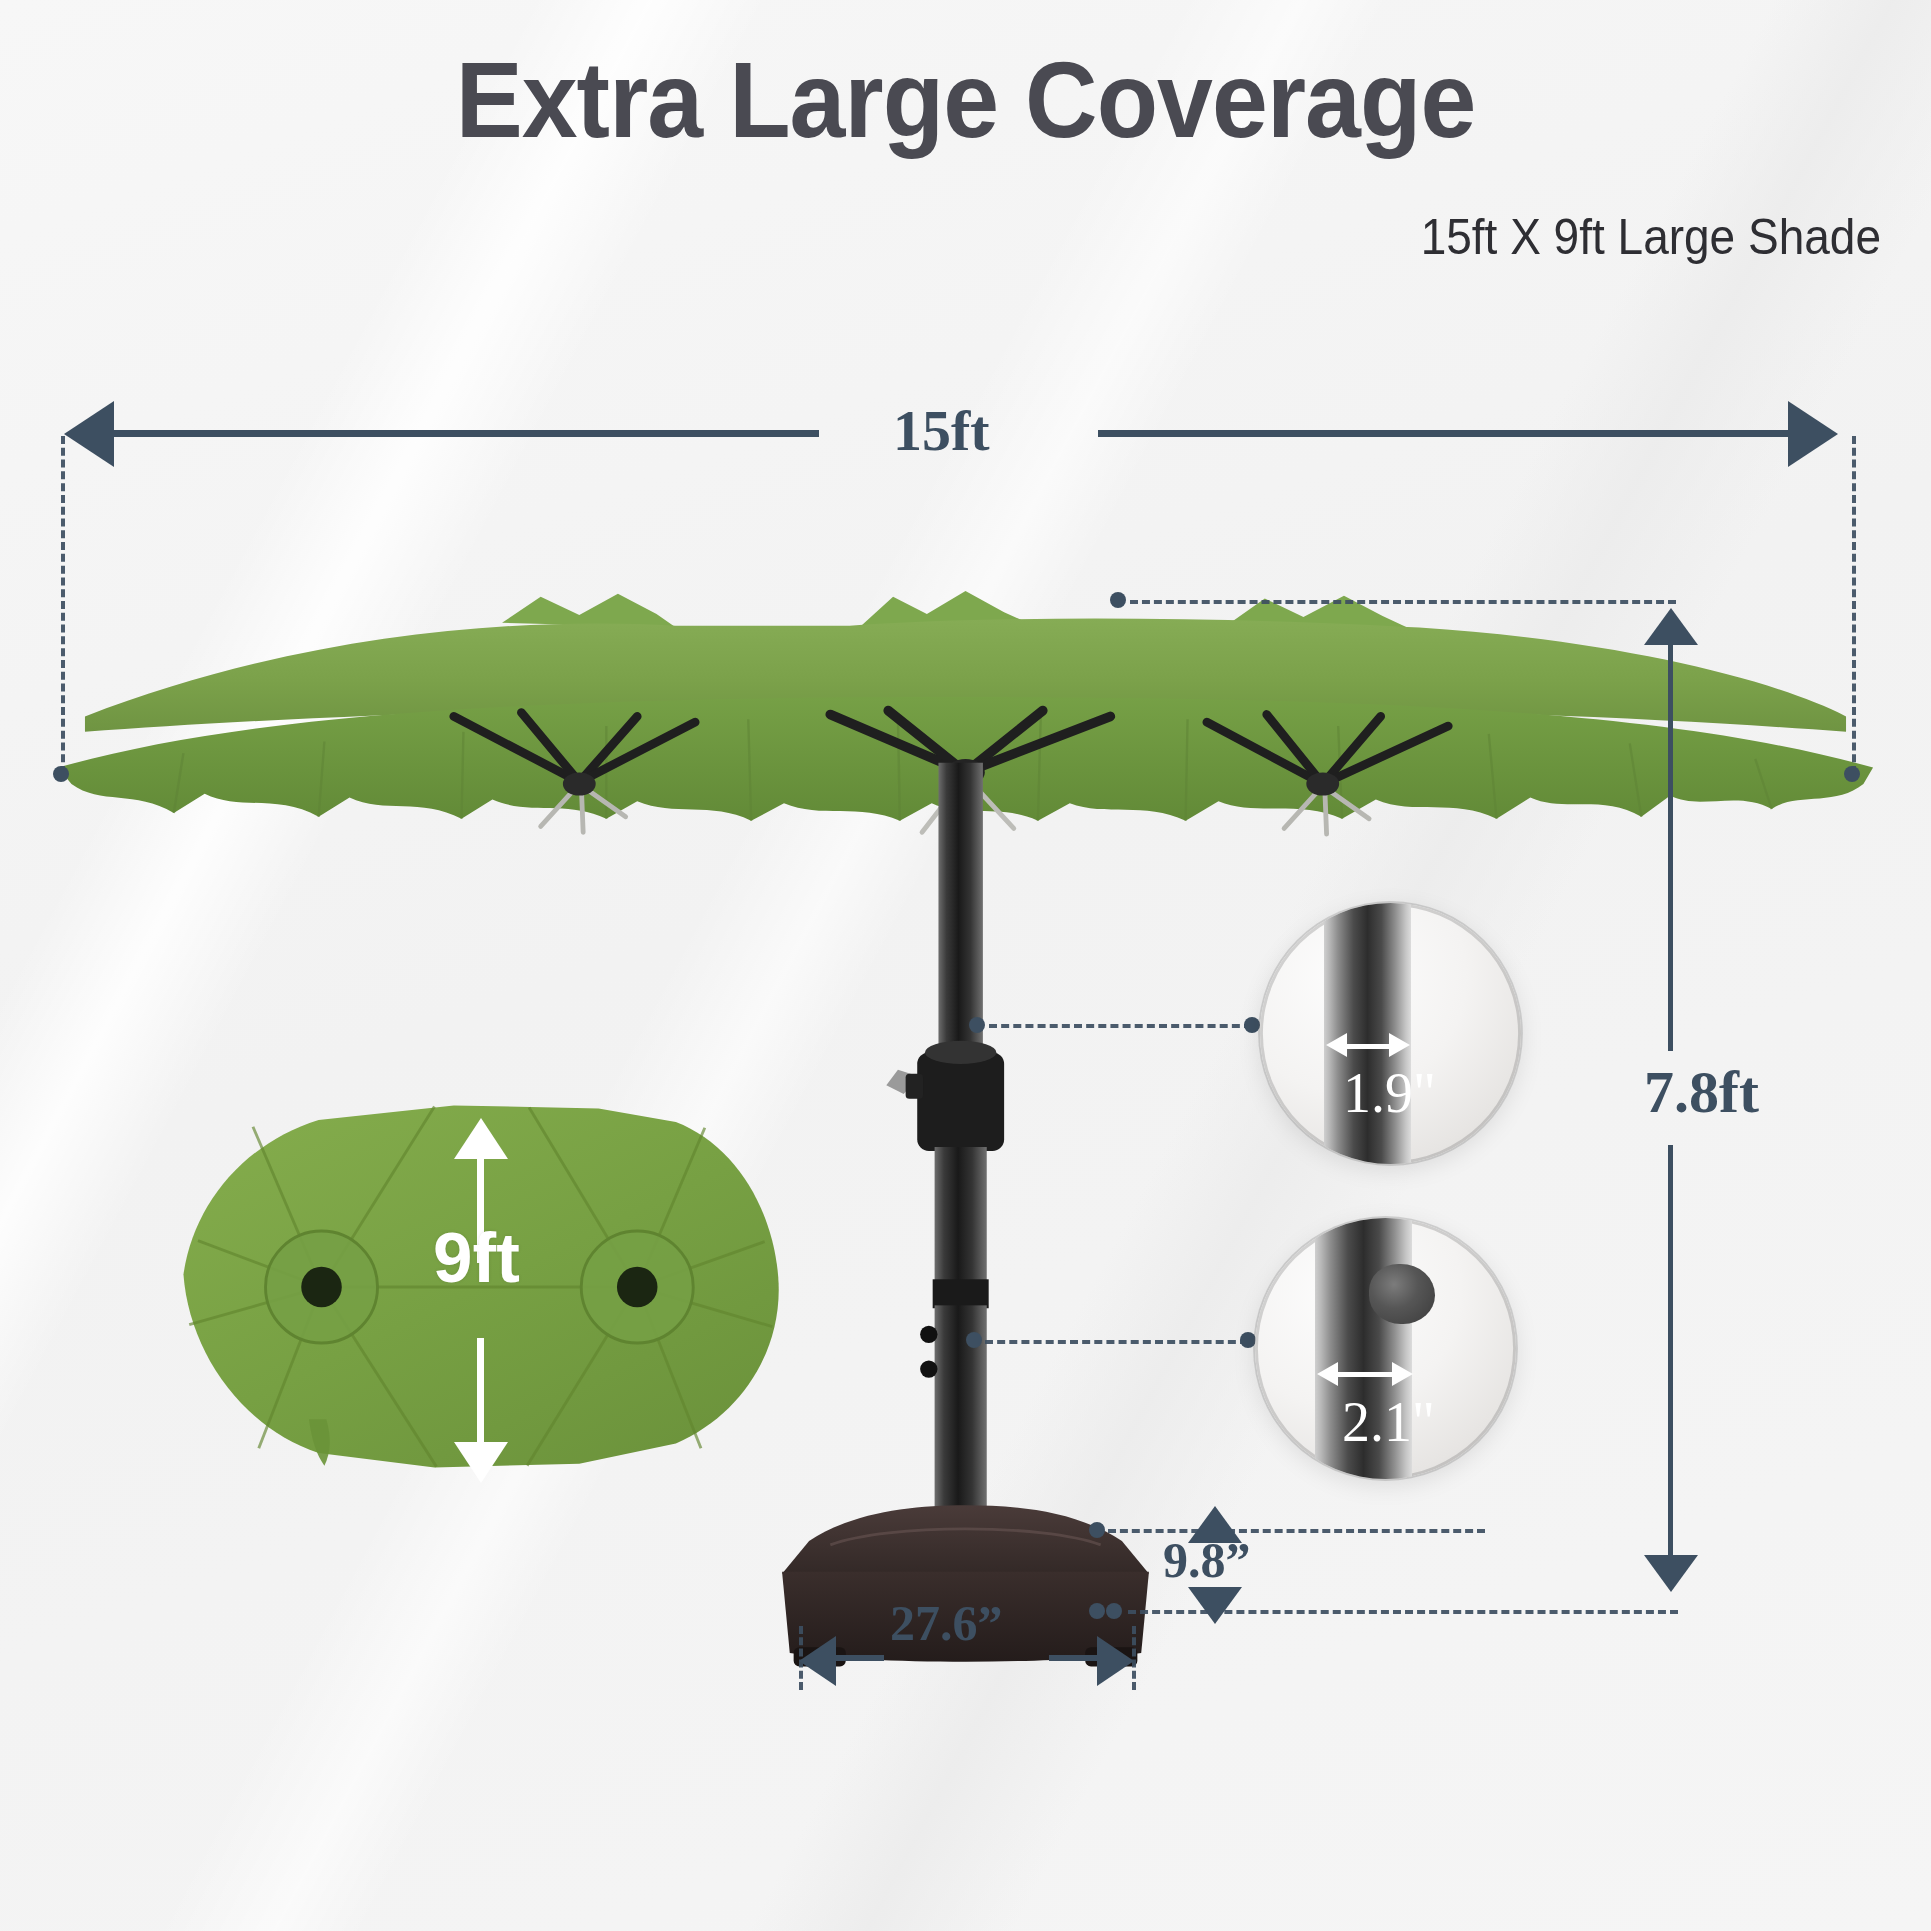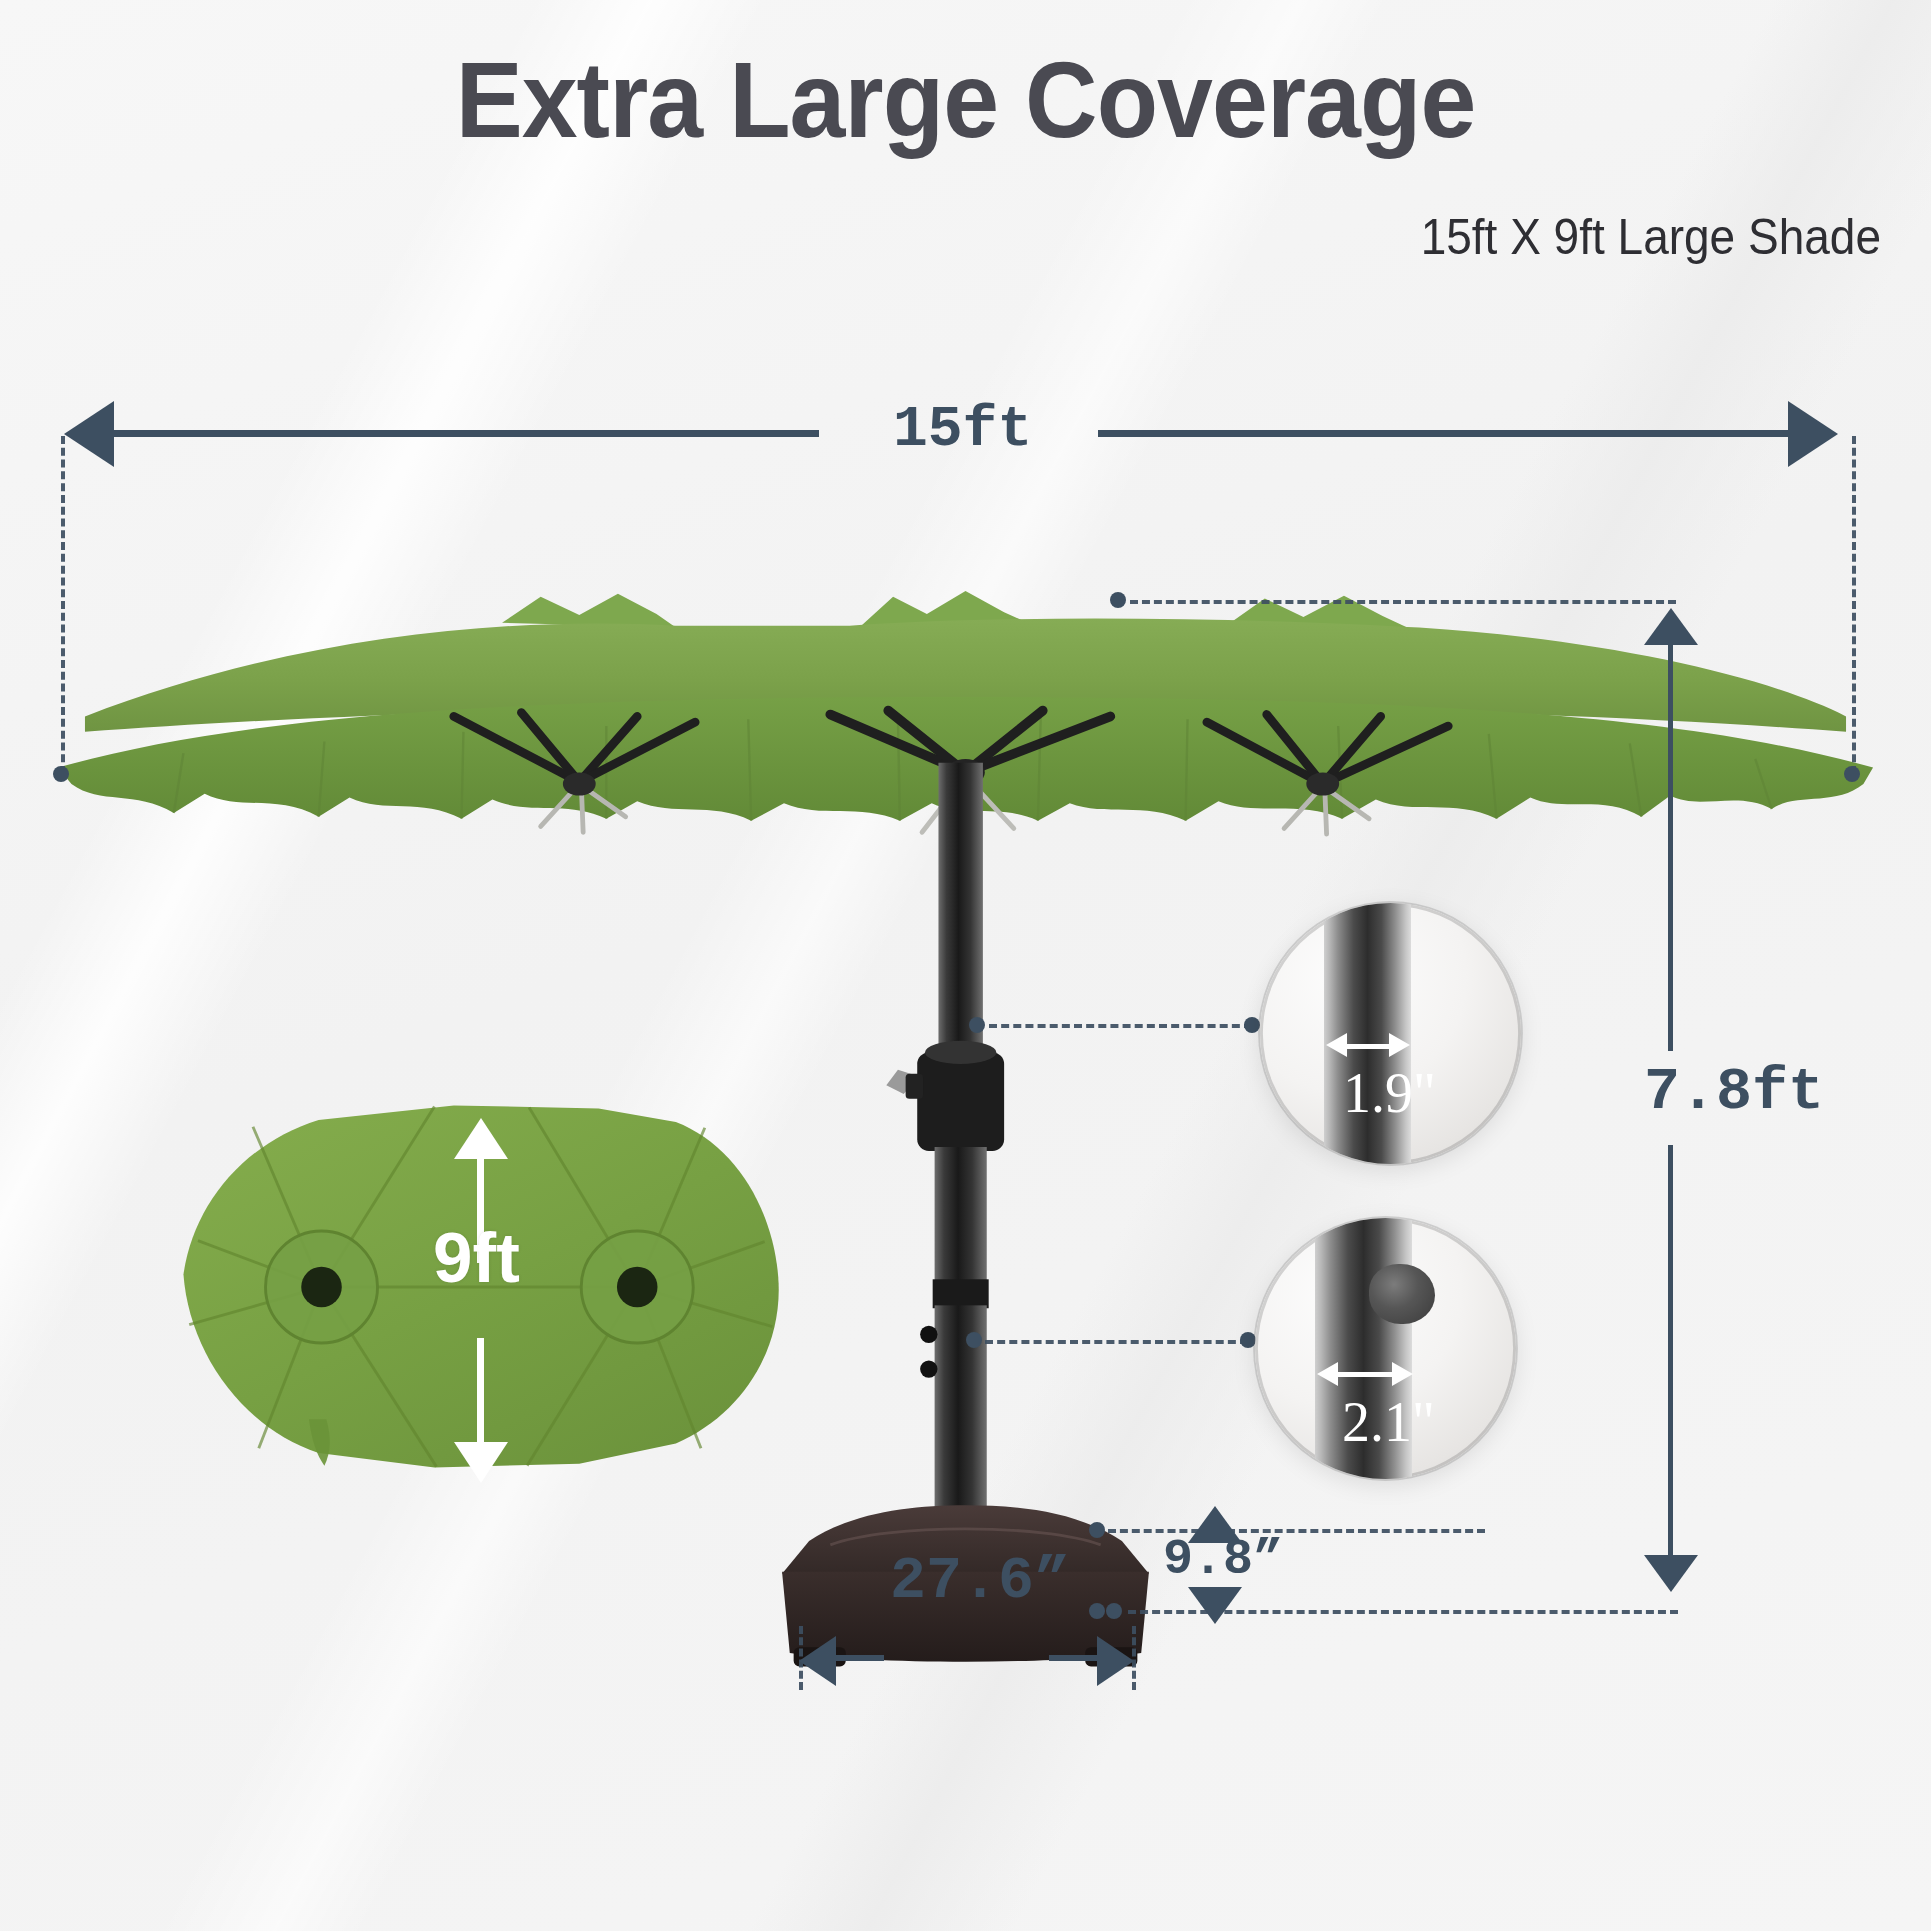--- a/index.html
+++ b/index.html
@@ -66,21 +66,21 @@
     width:0;height:0;border-left:27px solid transparent;border-right:27px solid transparent;
     border-bottom:37px solid #3d4f61;
   }
   .arrow-d-sm{
     width:0;height:0;border-left:27px solid transparent;border-right:27px solid transparent;
     border-top:37px solid #3d4f61;
   }
   .dot{background:#3d4f61;border-radius:50%;width:16.4px;height:16.4px;}
   .dimlabel{
     font-weight:bold;color:#3d4f61;white-space:nowrap;
-    font-family:Liberation Mono, monospace;
+    font-family:Liberation Serif, serif;
   }
 
   
   .mag{
     border-radius:50%;overflow:hidden;
     background:
       radial-gradient(circle at 34% 28%, #fdfdfd 0%, #f4f3f2 46%, #e7e5e3 76%, #d3d0cd 100%);
     box-shadow:0 0 0 2.9px rgba(120,120,120,.30) inset, 0 0 0 1.9px rgba(90,90,90,.22), 0 5.8px 25px rgba(0,0,0,.10);
   }
   .mag-pole{
@@ -397,21 +397,21 @@
     <div class="abs dimlabel" style="left:1163px;top:1531px;font-size:50px;">9.8”</div>
     <div class="abs arrow-d-sm" style="left:1188px;top:1587px;"></div>
   </div>
 
   <div class="abs">
     <div class="abs dash-v" style="left:799px;top:1626px;height:64px;"></div>
     <div class="abs dash-v" style="left:1132px;top:1626px;height:64px;"></div>
 
     <div class="abs arrow-l-sm" style="left:799px;top:1636px;"></div>
     <div class="abs hline" style="left:834px;top:1655px;height:5.8px;width:50px;"></div>
-    <div class="abs dimlabel" style="left:890px;top:1547px;font-size:60px;">27.6”</div>
+    <div class="abs dimlabel" style="left:890px;top:1594px;font-size:50px;">27.6”</div>
     <div class="abs hline" style="left:1049px;top:1655px;height:5.8px;width:50px;"></div>
     <div class="abs arrow-r-sm" style="left:1097px;top:1636px;"></div>
   </div>
 
   <div class="abs">
     <div class="abs warrow-up" style="left:454px;top:1118px;"></div>
     <div class="abs warrow-line" style="left:477px;top:1157px;height:106px;"></div>
     <div class="abs" id="ninelabel" style="left:433px;top:1217px;">9ft</div>
     <div class="abs warrow-line" style="left:477px;top:1338px;height:106px;"></div>
     <div class="abs warrow-dn" style="left:454px;top:1442px;"></div>

